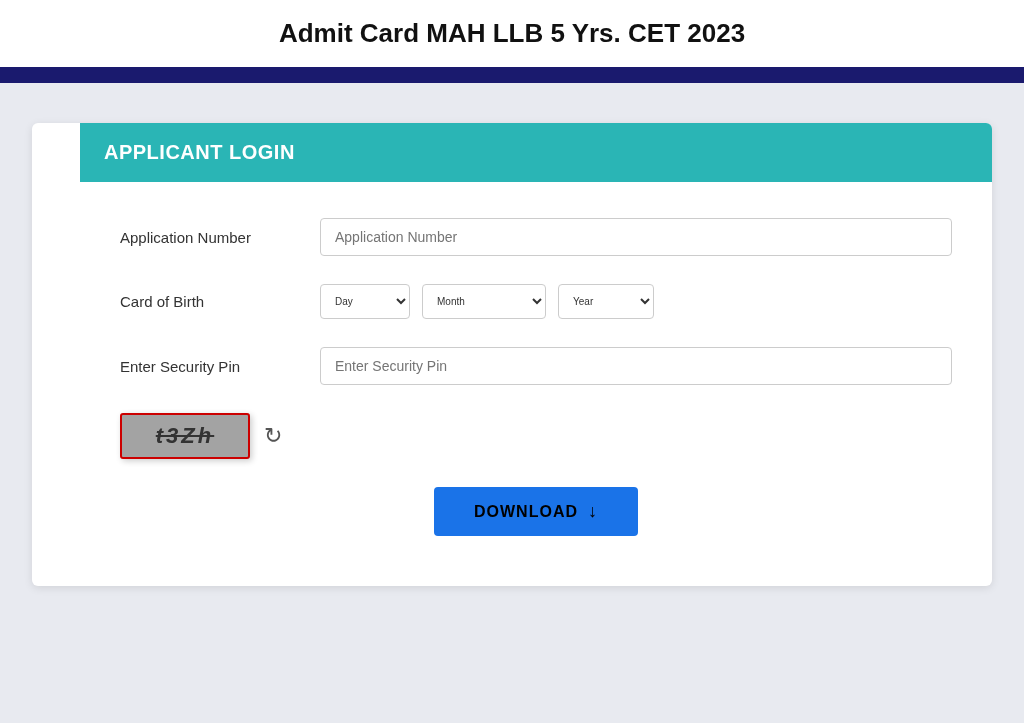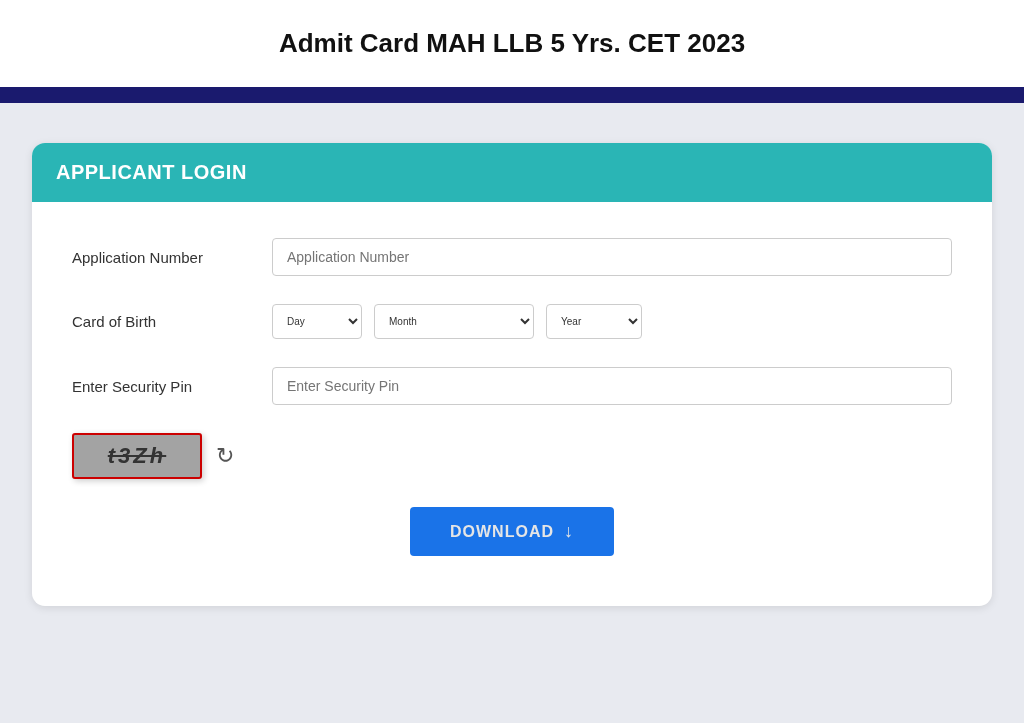--- a/index.html
+++ b/index.html
@@ -14,21 +14,21 @@
       min-height: 100vh;
       display: flex;
       flex-direction: column;
       align-items: center;
     }
 
     .page-header {
       width: 100%;
       background-color: #ffffff;
       text-align: center;
-      padding: 28px 20px;
+      padding: 18px 20px;
       border-bottom: 4px solid #1a1a6e;
     }
 
     .page-header h1 {
       font-size: 26px;
       font-weight: bold;
       color: #111111;
     }
 
     .navy-bar {
@@ -40,25 +40,26 @@
     .page-body {
       width: 100%;
       max-width: 1024px;
       padding: 40px 20px;
       display: flex;
       justify-content: center;
     }
 
     .card {
       background-color: #ffffff;
-      border-radius: 13px;
+      border-radius: 6px;
       width: 100%;
       max-width: 960px;
       overflow: hidden;
       box-shadow: 0 2px 8px rgba(0,0,0,0.1);
+      padding-left: 48px;
     }
 
     .card-header {
       background-color: #2ab5b5;
       padding: 18px 24px;
     }
 
     .card-header h2 {
       color: #ffffff;
       font-size: 20px;
@@ -108,21 +109,21 @@
       background-color: #ffffff;
       cursor: pointer;
       appearance: auto;
     }
 
     .dob-select.day {
       width: 90px;
     }
 
     .dob-select.month {
-      width: 160px;
+      width: 124px;
     }
 
     .dob-select.year {
       width: 96px;
     }
 
     .security-pin-container {
       display: flex;
       align-items: center;
       gap: 14px;
@@ -153,21 +154,21 @@
     }
 
     .download-row {
       display: flex;
       justify-content: center;
       margin-top: 20px;
     }
 
     .download-btn {
       background-color: #1a73e8;
-      color: #e5e5e5;
+      color: #000000;
       border: none;
       border-radius: 4px;
       padding: 14px 40px;
       font-size: 16px;
       font-weight: bold;
       letter-spacing: 1px;
       cursor: pointer;
       display: flex;
       align-items: center;
       gap: 10px;

